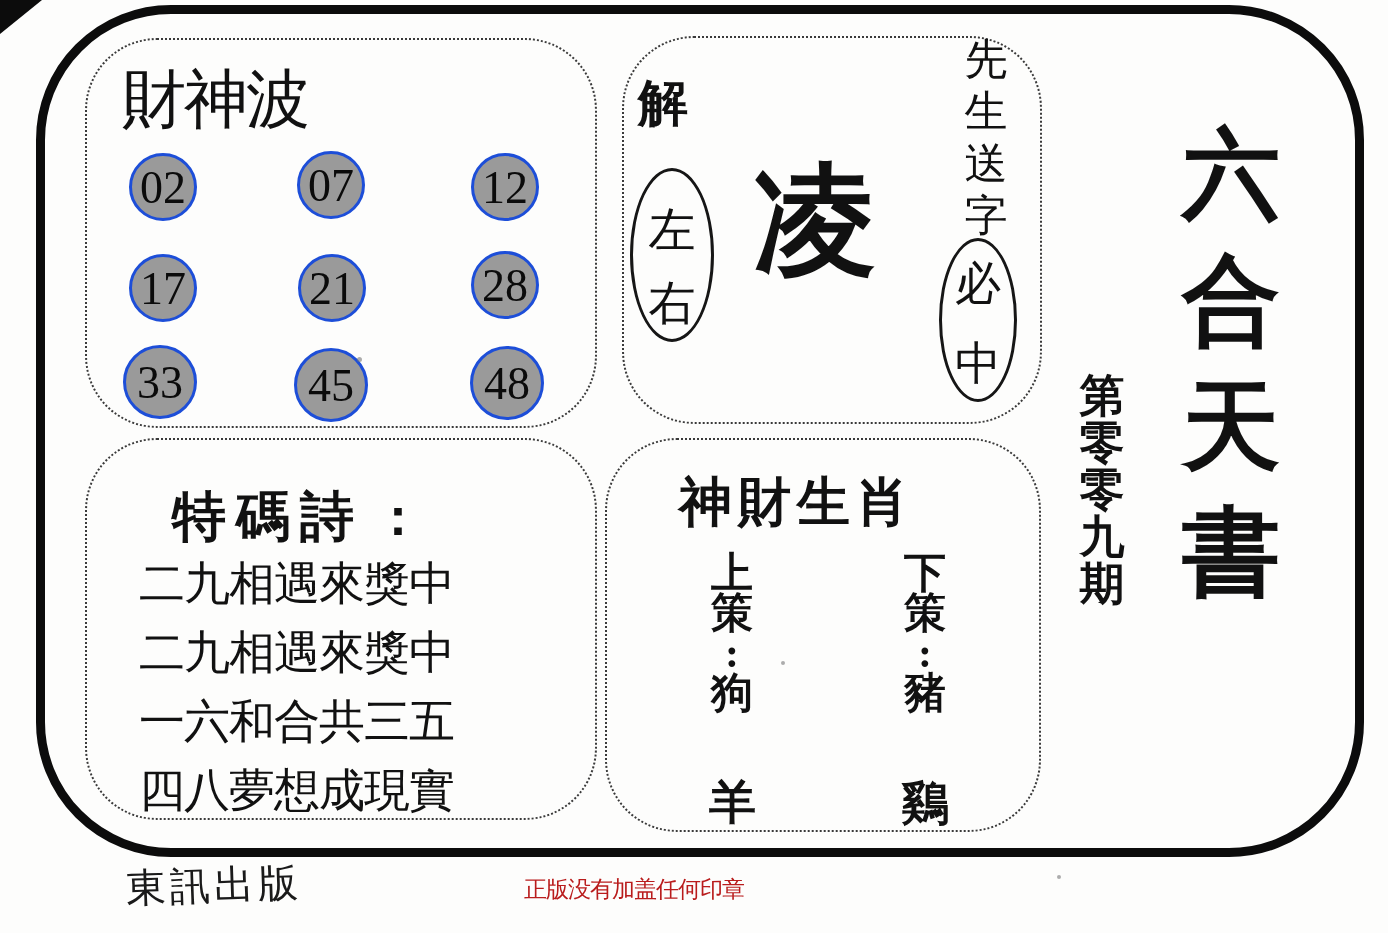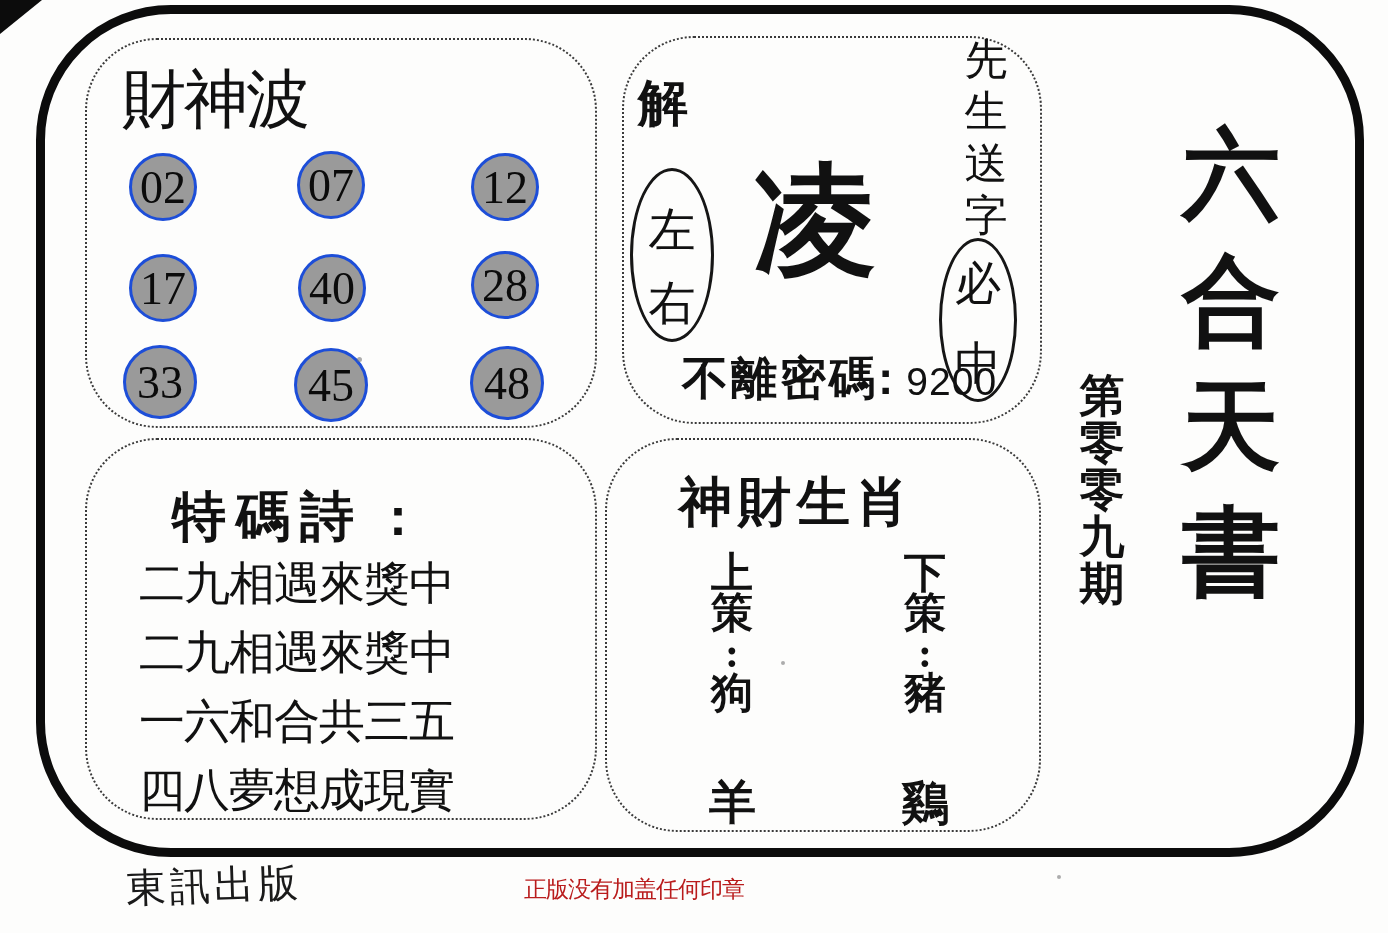--- a/index.html
+++ b/index.html
@@ -102,21 +102,21 @@
   <div class="abs corner-wedge"></div>
   <div class="abs main-border"></div>
 
   <div class="abs sec sec-caishen"></div>
   <div class="abs caishen-title">財神波</div>
 
   <div class="abs ball" style="left: 129px; top: 153px; width: 68px; height: 68px; background-color: rgb(154, 154, 154);">02</div>
   <div class="abs ball" style="left: 297px; top: 151px; width: 68px; height: 68px; background-color: rgb(154, 154, 154);">07</div>
   <div class="abs ball" style="left: 471px; top: 153px; width: 68px; height: 68px; background-color: rgb(154, 154, 154);">12</div>
   <div class="abs ball" style="left: 129px; top: 254px; width: 68px; height: 68px; background-color: rgb(154, 154, 154);">17</div>
-  <div class="abs ball" style="left: 298px; top: 254px; width: 68px; height: 68px; background-color: rgb(154, 154, 154);">40</div>
+  <div class="abs ball" style="left: 298px; top: 254px; width: 68px; height: 68px; background-color: rgb(154, 154, 154);">21</div>
   <div class="abs ball" style="left: 471px; top: 251px; width: 68px; height: 68px; background-color: rgb(154, 154, 154);">28</div>
   <div class="abs ball" style="left: 123px; top: 345px; width: 74px; height: 74px; background-color: rgb(154, 154, 154);">33</div>
   <div class="abs ball" style="left: 294px; top: 348px; width: 74px; height: 74px; background-color: rgb(154, 154, 154);">45</div>
   <div class="abs ball" style="left: 470px; top: 346px; width: 74px; height: 74px; background-color: rgb(154, 154, 154);">48</div>
 
   <div class="abs sec sec-jie"></div>
   <div class="abs jie-char">解</div>
   <div class="abs oval oval-lr">
     <div class="v-col" style="gap:10px;">
         <div>左</div>
@@ -128,24 +128,20 @@
       <div>先</div>
       <div>生</div>
       <div>送</div>
       <div>字</div>
     </div>
   <div class="abs oval oval-must">
     <div class="v-col" style="gap:18px;">
         <div>必</div>
         <div>中</div>
       </div>
-  </div>
-  <div class="abs code-row">
-    <span class="code-label">不離密碼:</span>
-    <span class="code-value">9200</span>
   </div>
 
   <div class="abs v-col masthead-col">
       <div>六</div>
       <div>合</div>
       <div>天</div>
       <div>書</div>
     </div>
   <div class="abs v-col issue-col">
       <div>第</div>

